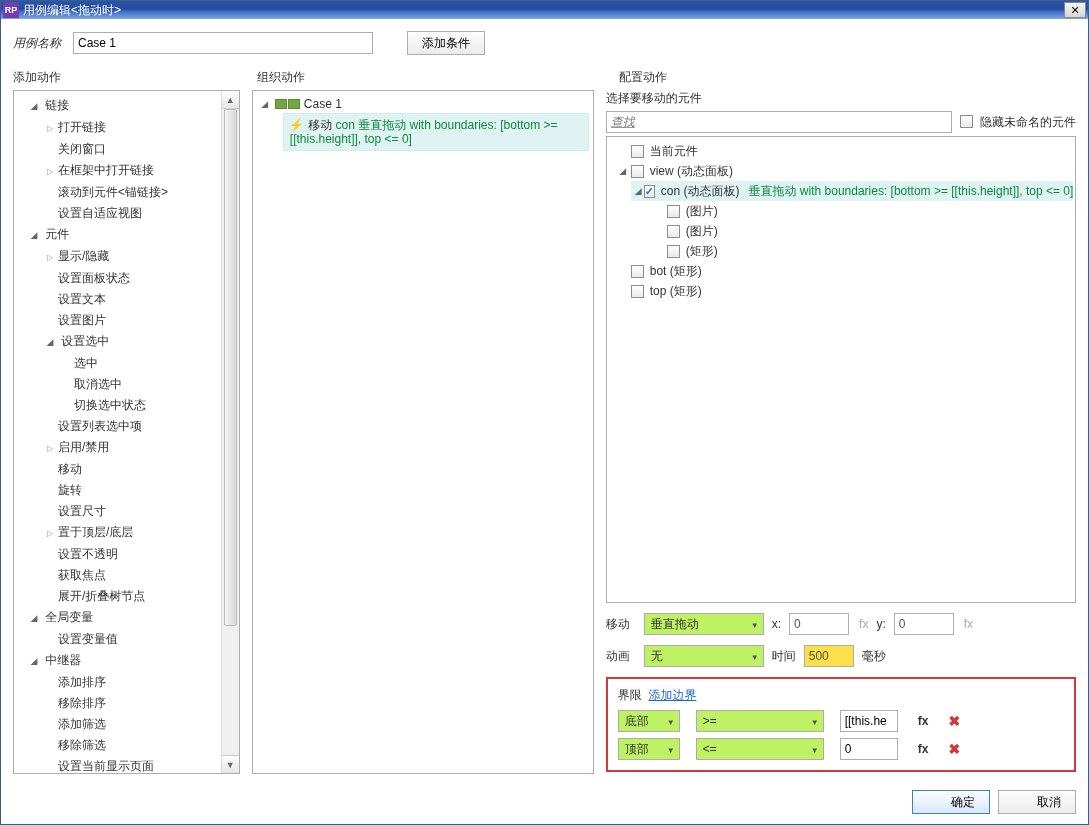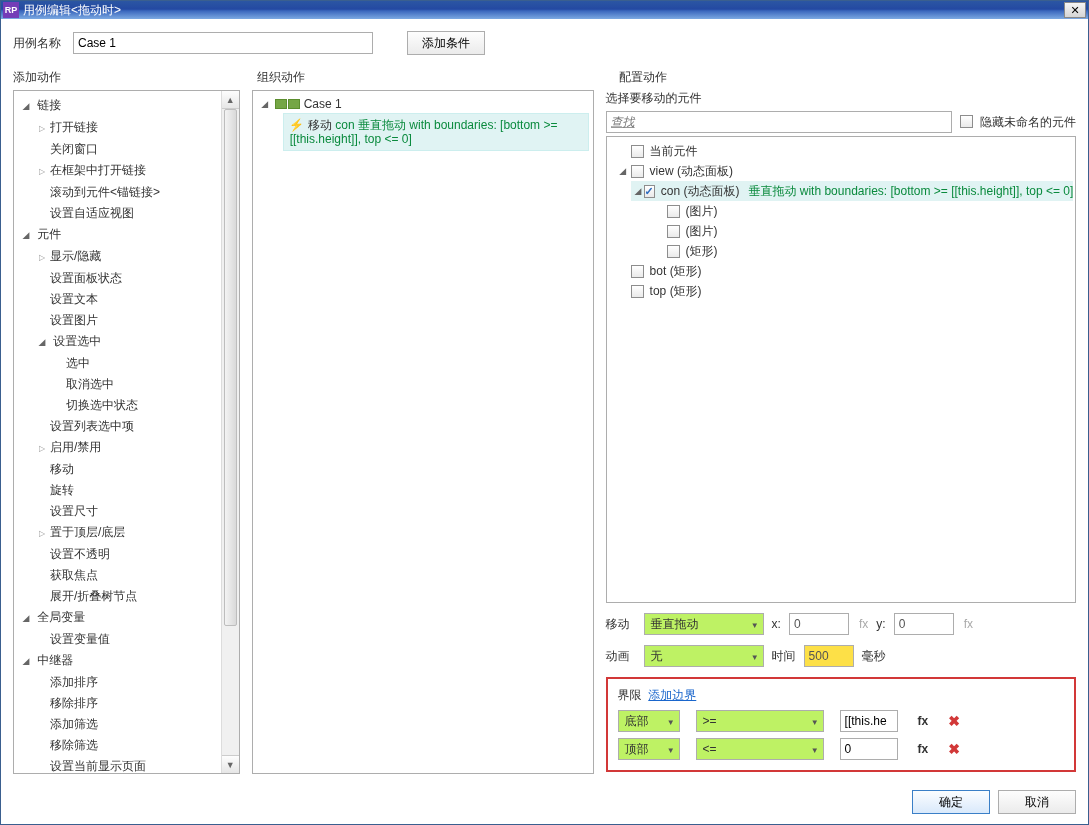--- a/index.html
+++ b/index.html
@@ -21,39 +21,39 @@
   }
   .titlebar .title { flex:1 1 auto; }
   .titlebar .close {
     width:22px; height:16px; background:linear-gradient(#f5f5f5,#d5d5d5); border:1px solid #888;
     display:flex; align-items:center; justify-content:center; font-size:11px; color:#000; cursor:pointer;
   }
   
   .body { flex:1 1 auto; display:flex; flex-direction:column; padding:12px 12px 8px 12px; background:#fff; }
   
   .toprow { display:flex; align-items:center; gap:8px; margin-bottom:14px; }
-  .toprow label { margin-right:4px; }
+  .toprow label { margin-right:4px;font-style:italic; }
   input[type=text], .textbox {
     height:22px; border:1px solid #adadad; padding:2px 4px; font:inherit; background:#fff;
   }
   .casebox { width:300px; }
   .btn {
     height:24px; padding:0 14px; border:1px solid #adadad;
-    background:linear-gradient(#fdfdfd,#ebebeb); cursor:pointer; font:inherit;
+    background:linear-gradient(#fdfdfd,#ebebeb); cursor:pointer; font:inherit;text-align:right;
   }
   .btn.primary { background:linear-gradient(#fbfdff,#d9e9fb); border-color:#3a7fc7; }
   
   .colhdrs { display:flex; gap:12px; margin-bottom:4px; }
   .colhdrs div:nth-child(1){ width:232px; }
   .colhdrs div:nth-child(2){ width:350px; }
   .colhdrs div:nth-child(3){ flex:1; }
   
   .cols { flex:1 1 auto; display:flex; gap:12px; min-height:0; }
   .panel { border:1px solid #adadad; background:#fff; }
-  .panel.scroll { overflow:hidden; display:flex; }
+  .panel.scroll { overflow:hidden; display:flex;padding-left:8px; }
   .col1 { width:232px; height:684px; }
   .col2 { width:350px; height:684px; }
   .col3 { flex:1 1 auto; display:flex; flex-direction:column; min-width:0; }
   
   .scrollinner { flex:1 1 auto; overflow:hidden; }
   .fakescroll { width:18px; background:#f0f0f0; border-left:1px solid #dcdcdc; display:flex; flex-direction:column; }
   .fakescroll .arr { height:18px; text-align:center; font-size:9px; line-height:18px; color:#666; background:linear-gradient(#fdfdfd,#e6e6e6); border-bottom:1px solid #ccc;}
   .fakescroll .arr.bot { border-top:1px solid #ccc; border-bottom:none;}
   .fakescroll .track { flex:1 1 auto; display:flex; flex-direction:column; }
   .fakescroll .thumb { margin:0 2px; background:linear-gradient(to right,#f3f3f3,#d9d9d9); border:1px solid #bdbdbd; border-radius:2px; height:80%; }

